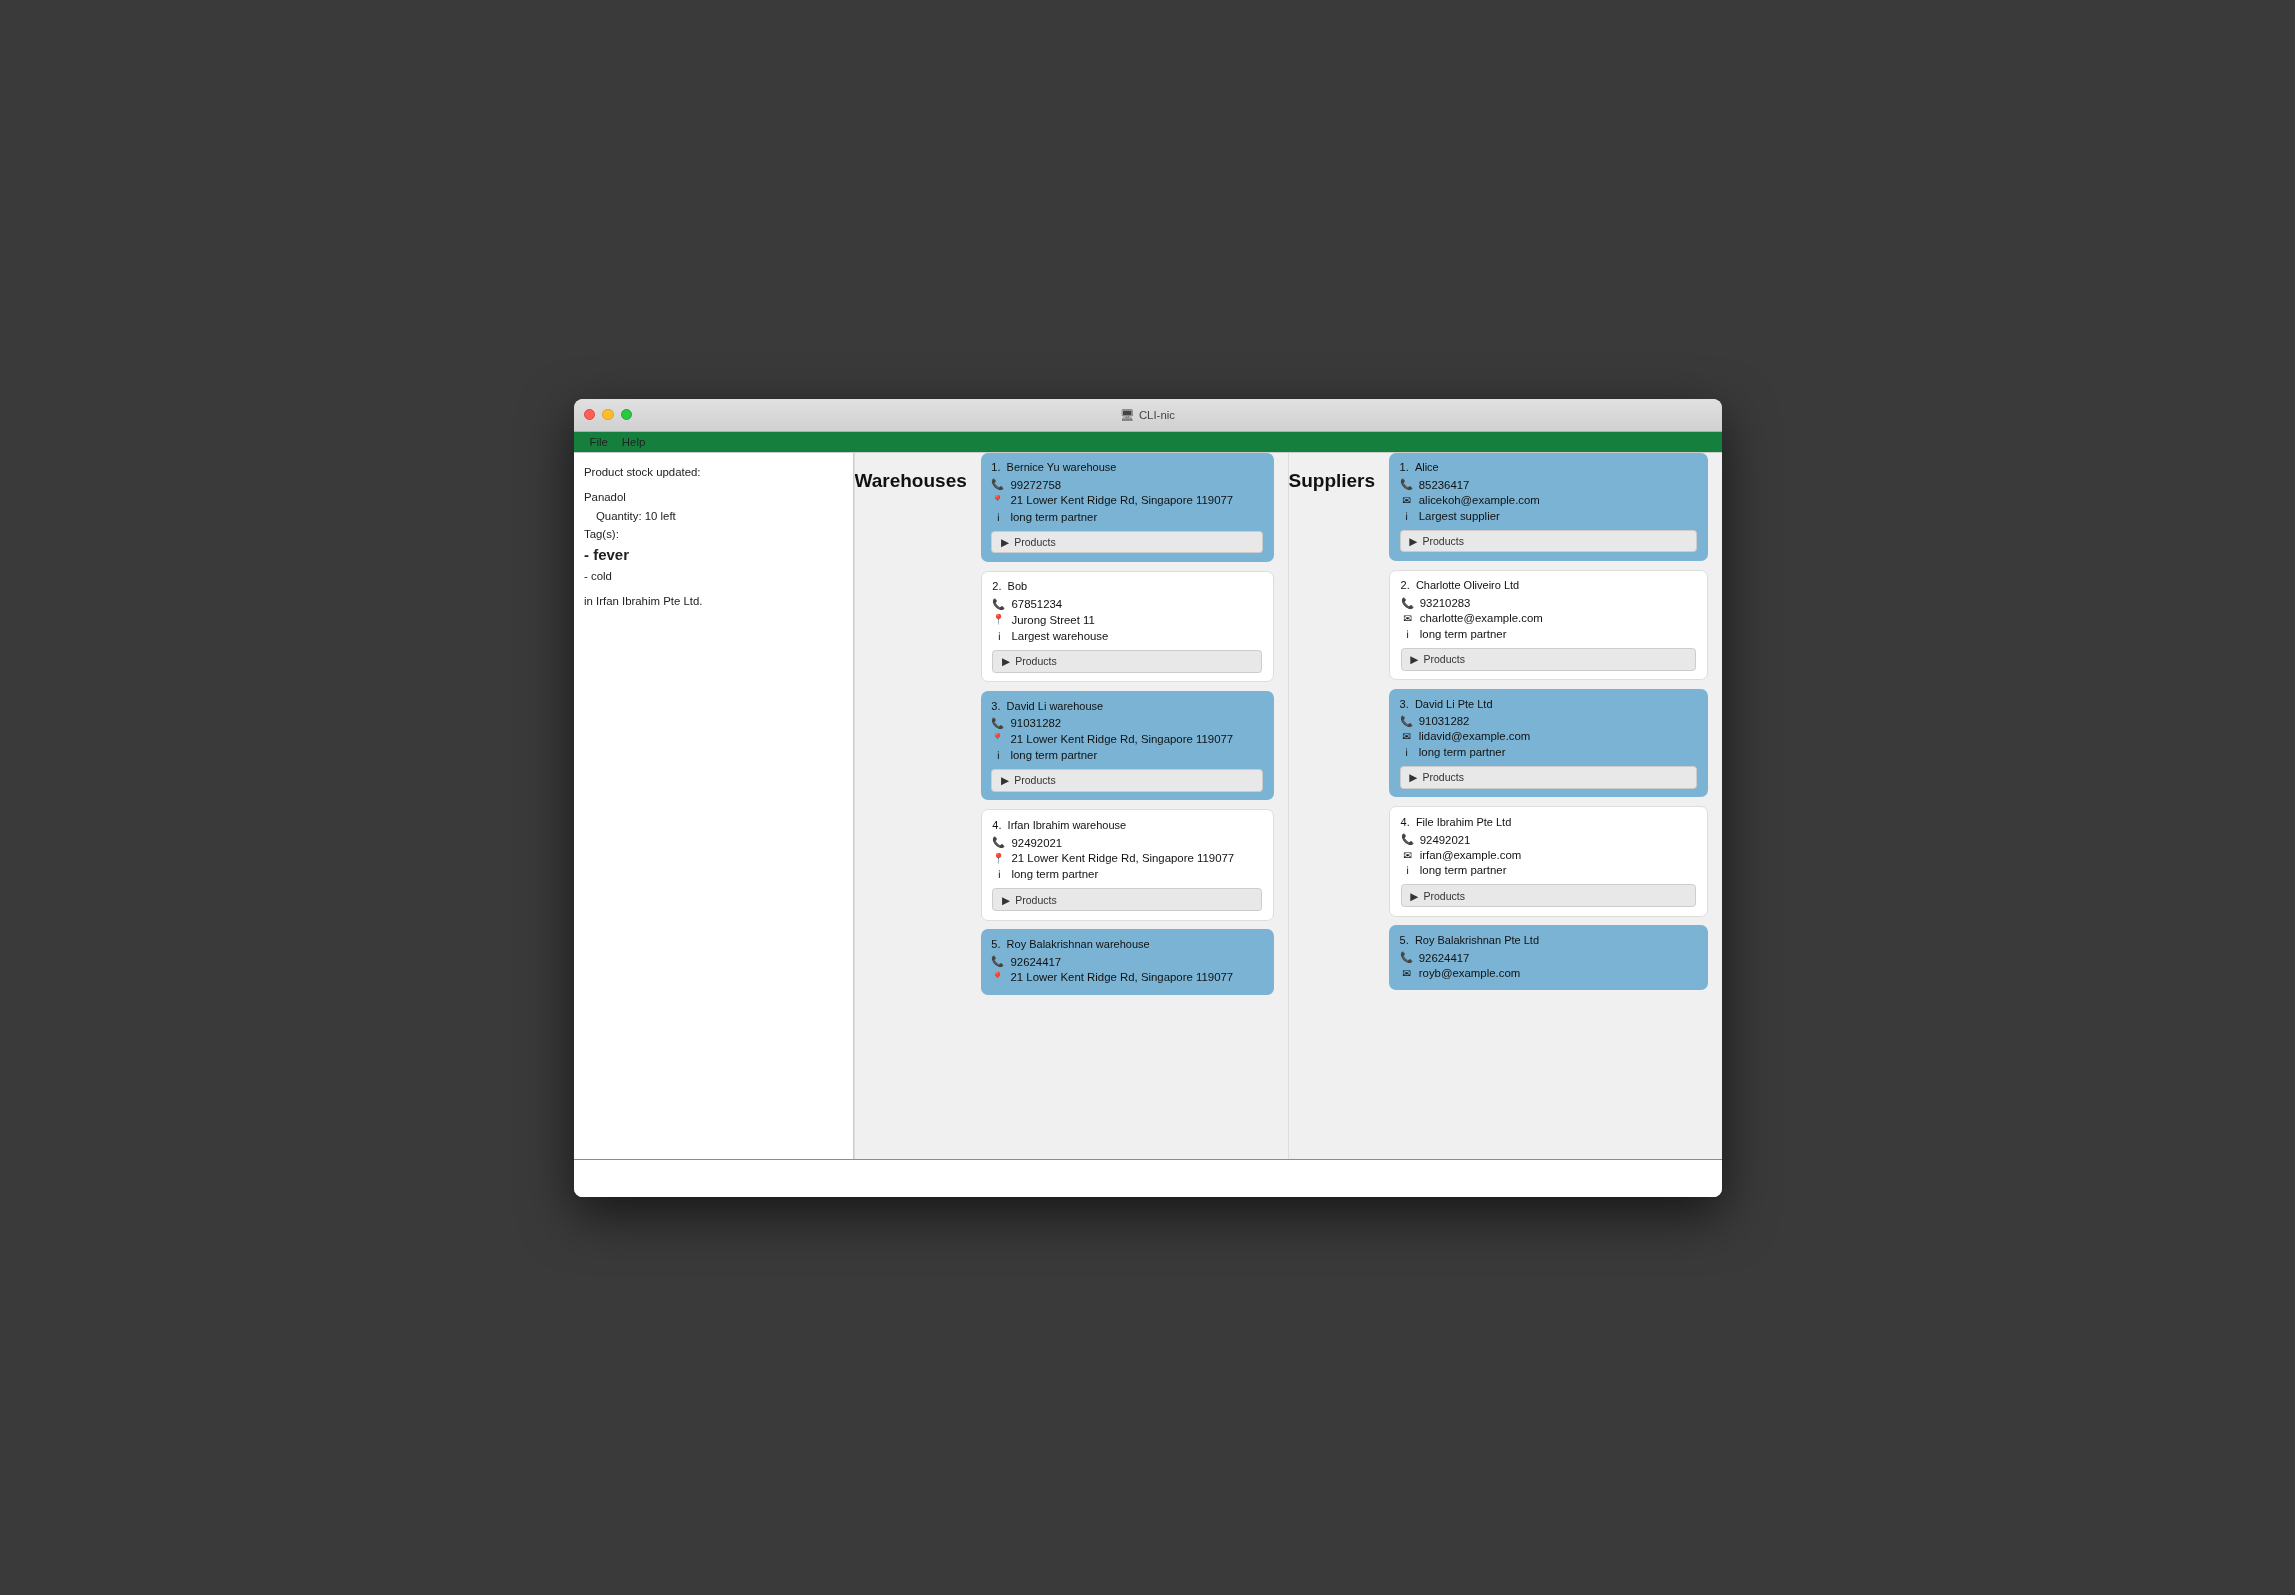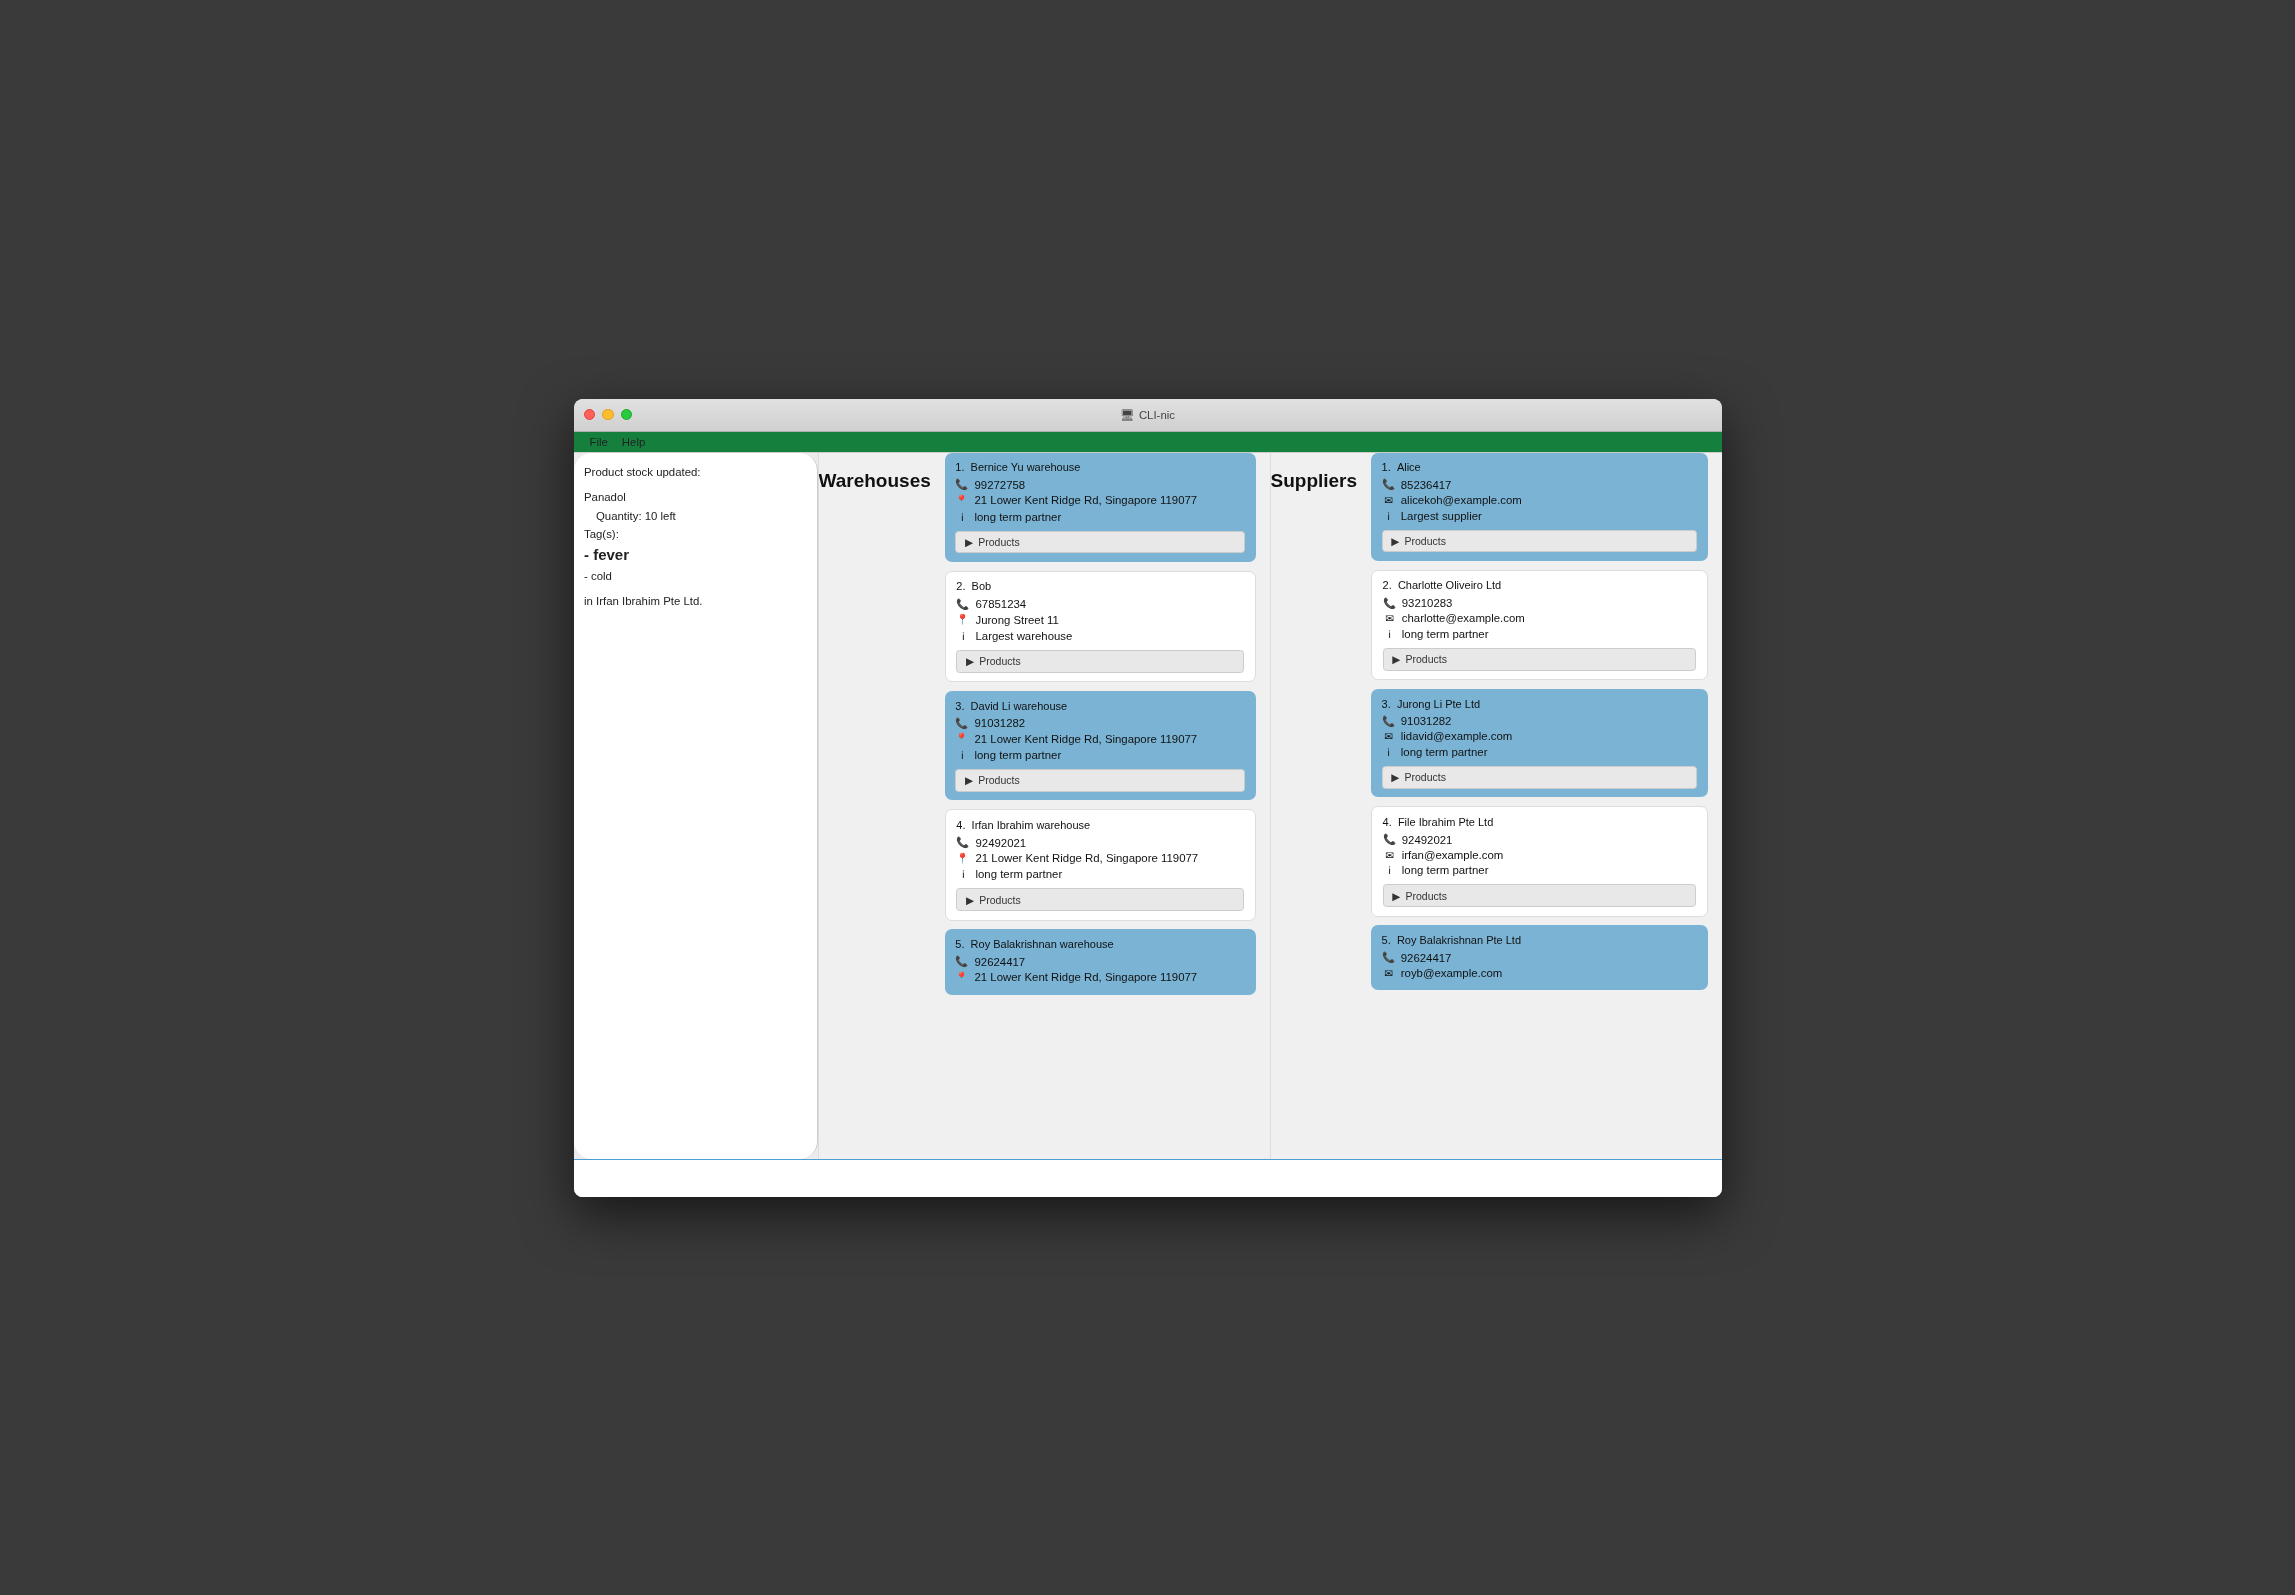--- a/index.html
+++ b/index.html
@@ -81,29 +81,28 @@
     }
 
     .main-content {
       display: flex;
       flex: 1;
       overflow: hidden;
     }
 
     
     .sidebar {
-      width: 244px;
+      width: 280px;
       background: white;
       border-right: 0.9px solid #ccc;
       padding: 10.5px;
       flex-shrink: 0;
       font-size: 11.4px;
       line-height: 1.6;
       color: #222;
-      border-radius: 18px;
     }
 
     
     .panels-area {
       flex: 1;
       display: flex;
       background: #f0f0f0;
       overflow: hidden;
     }
 
@@ -401,21 +400,21 @@
               <span>long term partner</span>
             </div>
             <button class="products-btn">
               <span>▶</span>
               <span>Products</span>
             </button>
           </div>
 
           <div class="card highlighted">
             <div class="card-header">
-              <span>3.</span>&nbsp;&nbsp;<span>Jurong Li Pte Ltd</span>
+              <span>3.</span>&nbsp;&nbsp;<span>David Li Pte Ltd</span>
             </div>
             <div class="card-row">
               <span class="card-icon">📞</span>
               <span>91031282</span>
             </div>
             <div class="card-row">
               <span class="card-icon">✉</span>
               <span>lidavid@example.com</span>
             </div>
             <div class="card-row">

